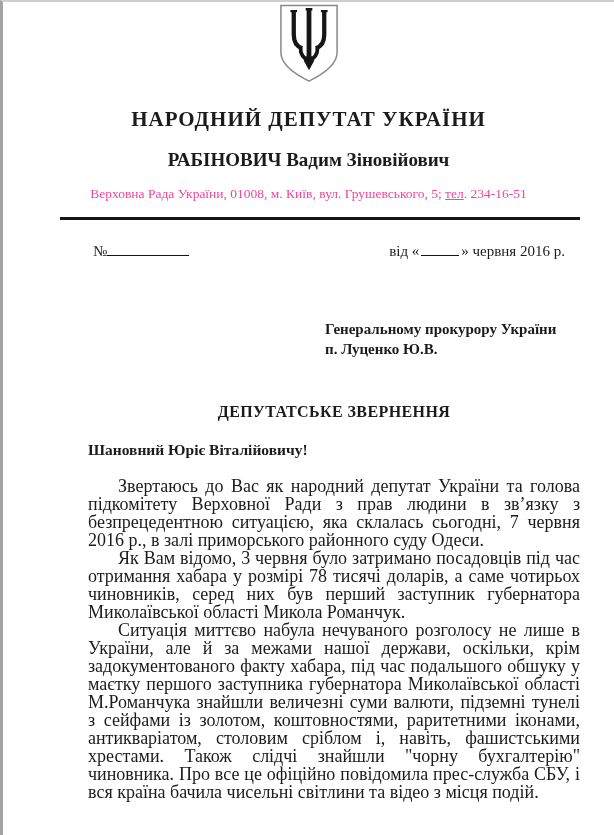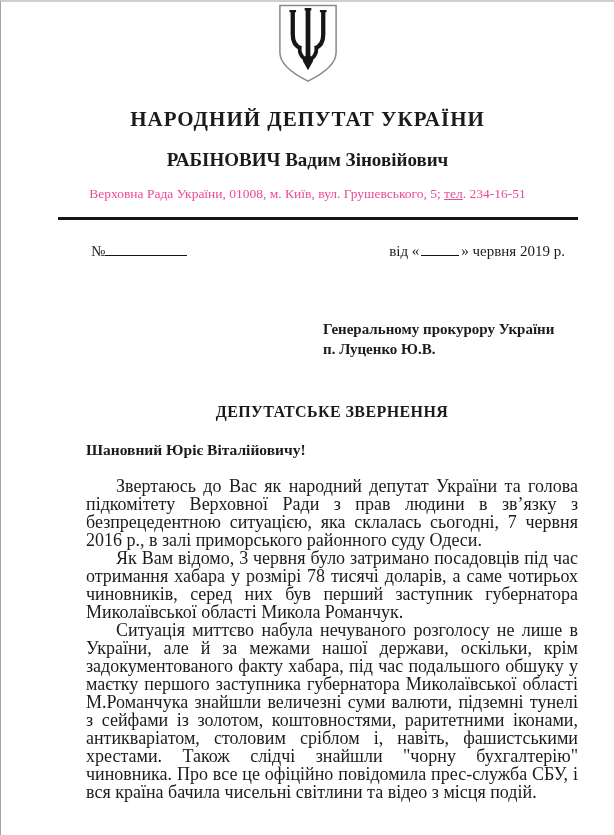--- a/index.html
+++ b/index.html
@@ -1,21 +1,21 @@
 <!DOCTYPE html>
 <html><head>
 <meta charset="utf-8">
 <style>
   html,body{margin:0;padding:0;background:#ffffff;}
   .page{
     position:relative;
     width:614px;height:835px;
     background:#ffffff;
     border-top:2px solid #cfcfcf;
-    border-left:1px solid #a3a3a3;
+    border-left:3px solid #a3a3a3;
     box-sizing:border-box;
     font-family:"Liberation Serif","DejaVu Serif",serif;
     color:#1b1b1b;
     overflow:hidden;
   }
   .emblem{display:block;margin:2px auto 0 auto;width:64px;height:80px;}
   .h1{
     margin:24px 0 0 0;text-align:center;
     font-size:21px;font-weight:bold;line-height:22px;letter-spacing:1px;
   }
@@ -80,21 +80,21 @@
 
   <div class="h1">НАРОДНИЙ ДЕПУТАТ УКРАЇНИ</div>
   <div class="h2">РАБІНОВИЧ Вадим Зіновійович</div>
 
   <div class="addr"><span>Верховна Рада України, 01008, м. Київ, вул. Грушевського, 5; </span><span class="tel">тел</span><span>. 234-16-51</span></div>
 
   <div class="rule"></div>
 
   <div class="ref-row">
     <span><span>№</span><span class="blank num"></span></span>
-    <span><span>від «</span><span class="blank day"></span><span>» червня 2019 р.</span></span>
+    <span><span>від «</span><span class="blank day"></span><span>» червня 2016 р.</span></span>
   </div>
 
   <div class="addressee">
     <div>Генеральному прокурору України</div>
     <div>п. Луценко Ю.В.</div>
   </div>
 
   <div class="doc-title">ДЕПУТАТСЬКЕ ЗВЕРНЕННЯ</div>
 
 

